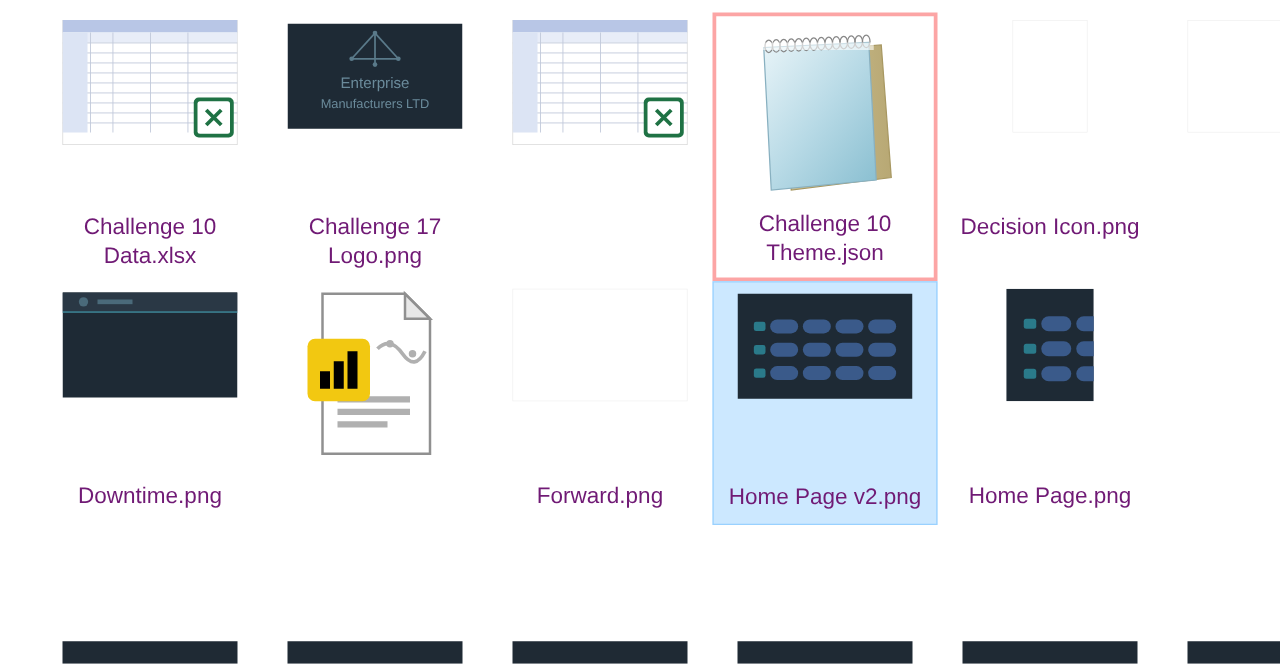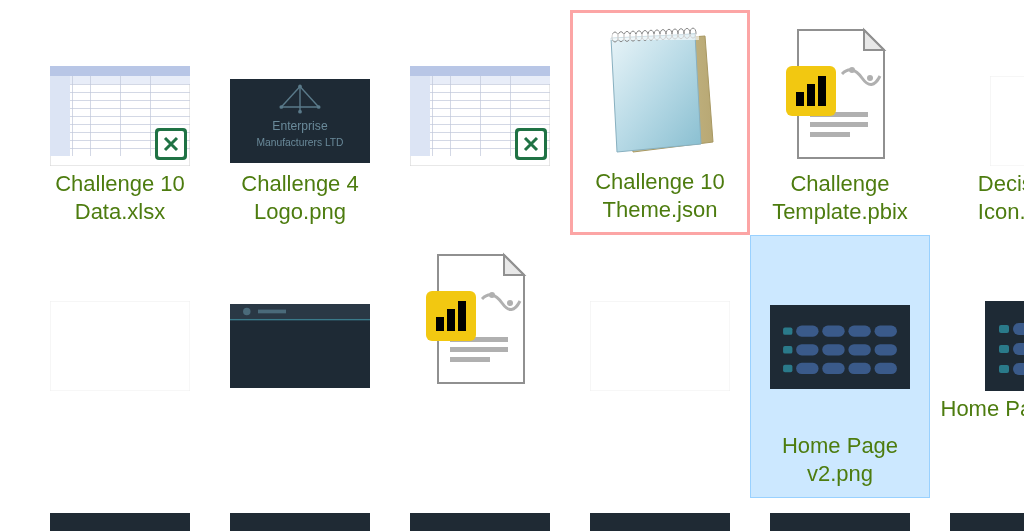--- a/index.html
+++ b/index.html
@@ -29,34 +29,33 @@
       width: 180px;
     }
     .file-item.selected-border {
       border: 3px solid #fca5a5;
       padding: 1px;
       background: #ffffff;
     }
     .file-item.selected-highlight {
       background: #cce8ff;
       border: 1px solid #99d1ff;
-      gap: 36px;
     }
     .thumb {
       width: 140px;
       height: 150px;
       display: flex;
-      align-items: flex-end;
+      align-items: flex-start;
       justify-content: center;
       position: relative;
     }
     .thumb svg { display: block; }
     .label {
-      font-size: 22px;
-      color: #4d7c0f;
+      font-size: 18px;
+      color: #701a75;
       line-height: 1.25;
       max-width: 170px;
       word-wrap: break-word;
       margin-top: 4px;
     }
     .row3 {
       display: grid;
       grid-template-columns: repeat(6, 180px);
       gap: 0;
       padding: 0 20px 0 30px;
@@ -114,21 +113,21 @@
             <line x1="55" y1="30" x2="95" y2="30"></line>
     </g>
     <circle cx="75" cy="8" r="2" fill="#5a7a8a"></circle>
           <circle cx="55" cy="30" r="2" fill="#5a7a8a"></circle>
     <circle cx="95" cy="30" r="2" fill="#5a7a8a"></circle>
           <circle cx="75" cy="35" r="2" fill="#5a7a8a"></circle>
     <text x="75" y="55" font-size="13" fill="#6a8a9a" text-anchor="middle" font-family="sans-serif">Enterprise</text>
     <text x="75" y="72" font-size="11" fill="#6a8a9a" text-anchor="middle" font-family="sans-serif">Manufacturers LTD</text>
   </svg>
       </div>
-      <div class="label">Challenge 4 Logo.png</div>
+      <div class="label">Challenge 17 Logo.png</div>
     </div>
     <div class="file-item">
       <div class="thumb">
         <svg width="140" height="100" viewBox="0 0 140 100">
     <rect x="0" y="0" width="140" height="100" fill="#ffffff" stroke="#d0d0d0"></rect>
     <rect x="0" y="0" width="140" height="10" fill="#b8c6e6"></rect>
     <rect x="0" y="10" width="140" height="8" fill="#e8edf8"></rect>
     <rect x="0" y="18" width="140" height="0.7" fill="#c0c8da"></rect>
           <rect x="0" y="26" width="140" height="0.7" fill="#c0c8da"></rect>
           <rect x="0" y="34" width="140" height="0.7" fill="#c0c8da"></rect>
@@ -181,91 +180,72 @@
           <ellipse cx="86" cy="19.7" rx="3" ry="5" fill="none" stroke="#888" stroke-width="1"></ellipse>
           <ellipse cx="92" cy="19.4" rx="3" ry="5" fill="none" stroke="#888" stroke-width="1"></ellipse>
           <ellipse cx="98" cy="19.1" rx="3" ry="5" fill="none" stroke="#888" stroke-width="1"></ellipse>
     <rect x="14" y="20" width="90" height="6" fill="#ffffff" opacity="0.6"></rect>
   </svg>
       </div>
       <div class="label">Challenge 10 Theme.json</div>
     </div>
     <div class="file-item">
       <div class="thumb">
+        <svg width="60" height="90" viewBox="0 0 60 90">
+    <rect x="0" y="0" width="60" height="90" fill="#ffffff" stroke="#eeeeee"></rect>
+  </svg>
+      </div>
+      <div class="label">Decision Icon.png</div>
+    </div>
+    <div class="file-item">
+      <div class="thumb">
+        <svg width="140" height="90" viewBox="0 0 140 90">
+    <rect x="0" y="0" width="140" height="90" fill="#ffffff" stroke="#eeeeee"></rect>
+  </svg>
+      </div>
+    </div>
+    <div class="file-item">
+      <div class="thumb">
+        <svg width="150" height="90" viewBox="0 0 150 90">
+    <rect x="0" y="0" width="150" height="90" fill="#1e2a35"></rect>
+    <rect x="0" y="0" width="150" height="16" fill="#2a3845"></rect>
+    <rect x="0" y="16" width="150" height="1.5" fill="#3a7a8a"></rect>
+    <circle cx="18" cy="8" r="4" fill="#4a6a7a"></circle>
+    <rect x="30" y="6" width="30" height="4" fill="#4a6a7a"></rect>
+  </svg>
+      </div>
+      <div class="label">Downtime.png</div>
+    </div>
+    <div class="file-item">
+      <div class="thumb">
         <svg width="120" height="140" viewBox="0 0 120 140">
     <path d="M18 4 L84 4 L104 24 L104 132 L18 132 Z" fill="#ffffff" stroke="#909090" stroke-width="2"></path>
     <path d="M84 4 L84 24 L104 24 Z" fill="#e8e8e8" stroke="#909090" stroke-width="2"></path>
     <rect x="30" y="86" width="58" height="5" fill="#b0b0b0"></rect>
     <rect x="30" y="96" width="58" height="5" fill="#b0b0b0"></rect>
     <rect x="30" y="106" width="40" height="5" fill="#b0b0b0"></rect>
     <path d="M62 48 Q72 38 82 52 T100 50" fill="none" stroke="#b0b0b0" stroke-width="3"></path>
     <circle cx="72" cy="44" r="3" fill="#b0b0b0"></circle>
           <circle cx="90" cy="52" r="3" fill="#b0b0b0"></circle>
     <g transform="translate(6,40)">
       <rect x="0" y="0" width="50" height="50" rx="6" fill="#f2c811"></rect>
       <rect x="10" y="26" width="8" height="14" fill="#000000"></rect>
       <rect x="21" y="18" width="8" height="22" fill="#000000"></rect>
       <rect x="32" y="10" width="8" height="30" fill="#000000"></rect>
     </g>
   </svg>
       </div>
-      <div class="label">Challenge Template.pbix</div>
-    </div>
-    <div class="file-item">
-      <div class="thumb">
-        <svg width="60" height="90" viewBox="0 0 60 90">
-    <rect x="0" y="0" width="60" height="90" fill="#ffffff" stroke="#eeeeee"></rect>
-  </svg>
-      </div>
-      <div class="label">Decision Icon.png</div>
     </div>
     <div class="file-item">
       <div class="thumb">
         <svg width="140" height="90" viewBox="0 0 140 90">
     <rect x="0" y="0" width="140" height="90" fill="#ffffff" stroke="#eeeeee"></rect>
   </svg>
       </div>
-    </div>
-    <div class="file-item">
-      <div class="thumb">
-        <svg width="150" height="90" viewBox="0 0 150 90">
-    <rect x="0" y="0" width="150" height="90" fill="#1e2a35"></rect>
-    <rect x="0" y="0" width="150" height="16" fill="#2a3845"></rect>
-    <rect x="0" y="16" width="150" height="1.5" fill="#3a7a8a"></rect>
-    <circle cx="18" cy="8" r="4" fill="#4a6a7a"></circle>
-    <rect x="30" y="6" width="30" height="4" fill="#4a6a7a"></rect>
-  </svg>
-      </div>
-    </div>
-    <div class="file-item">
-      <div class="thumb">
-        <svg width="120" height="140" viewBox="0 0 120 140">
-    <path d="M18 4 L84 4 L104 24 L104 132 L18 132 Z" fill="#ffffff" stroke="#909090" stroke-width="2"></path>
-    <path d="M84 4 L84 24 L104 24 Z" fill="#e8e8e8" stroke="#909090" stroke-width="2"></path>
-    <rect x="30" y="86" width="58" height="5" fill="#b0b0b0"></rect>
-    <rect x="30" y="96" width="58" height="5" fill="#b0b0b0"></rect>
-    <rect x="30" y="106" width="40" height="5" fill="#b0b0b0"></rect>
-    <path d="M62 48 Q72 38 82 52 T100 50" fill="none" stroke="#b0b0b0" stroke-width="3"></path>
-    <circle cx="72" cy="44" r="3" fill="#b0b0b0"></circle>
-          <circle cx="90" cy="52" r="3" fill="#b0b0b0"></circle>
-    <g transform="translate(6,40)">
-      <rect x="0" y="0" width="50" height="50" rx="6" fill="#f2c811"></rect>
-      <rect x="10" y="26" width="8" height="14" fill="#000000"></rect>
-      <rect x="21" y="18" width="8" height="22" fill="#000000"></rect>
-      <rect x="32" y="10" width="8" height="30" fill="#000000"></rect>
-    </g>
-  </svg>
-      </div>
-    </div>
-    <div class="file-item">
-      <div class="thumb">
-        <svg width="140" height="90" viewBox="0 0 140 90">
-    <rect x="0" y="0" width="140" height="90" fill="#ffffff" stroke="#eeeeee"></rect>
-  </svg>
-      </div>
+      <div class="label">Forward.png</div>
     </div>
     <div class="file-item selected-highlight">
       <div class="thumb">
         <svg width="150" height="90" viewBox="0 0 150 90">
     <rect x="0" y="0" width="150" height="90" fill="#1e2a35"></rect>
     <g fill="#3a5a8a">
       <rect x="28" y="22" width="24" height="12" rx="6"></rect>
             <rect x="56" y="22" width="24" height="12" rx="6"></rect>
       <rect x="84" y="22" width="24" height="12" rx="6"></rect>
             <rect x="112" y="22" width="24" height="12" rx="6"></rect>

